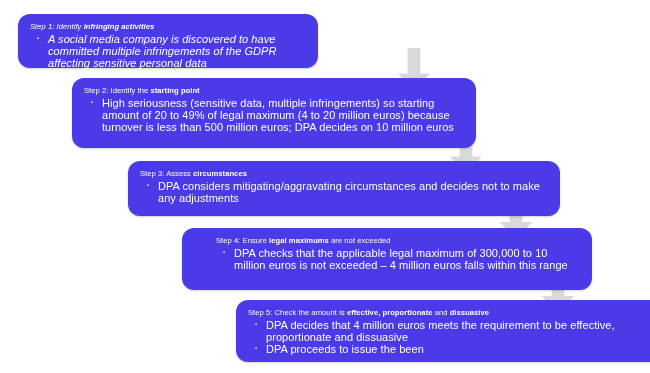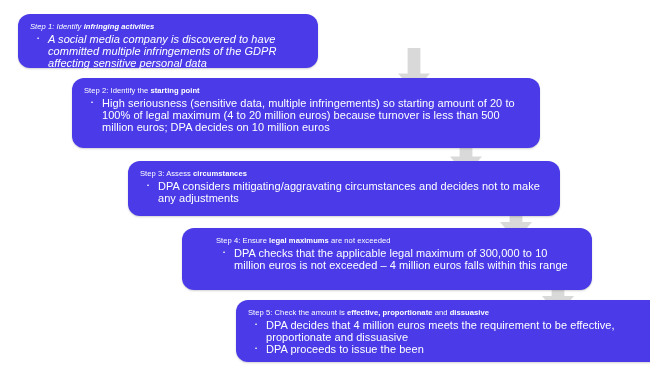--- a/index.html
+++ b/index.html
@@ -69,21 +69,21 @@
   
   .arrow {
     position: absolute;
     background: #d9d9d9;
     z-index: 1;
     clip-path: polygon(30% 0%, 70% 0%, 70% 58%, 100% 58%, 50% 100%, 0% 58%, 30% 58%);
   }
 
   
   #box-1 { left: 18px;  top: 14px;  width: 300px; height: 54px; font-style: italic; }
-  #box-2 { left: 72px;  top: 78px;  width: 468px; height: 70px; }
+  #box-2 { left: 72px;  top: 78px;  width: 404px; height: 70px; }
   #box-3 { left: 128px; top: 161px; width: 432px; height: 55px; }
   #box-4 { left: 182px; top: 228px; width: 410px; height: 62px; padding-left: 34px; }
   #box-5 { left: 236px; top: 300px; width: 452px; height: 62px; }
 
   #arrow-1 { left: 398px; top: 48px;  width: 32px; height: 44px; }
   #arrow-2 { left: 450px; top: 131px; width: 32px; height: 44px; }
   #arrow-3 { left: 500px; top: 196px; width: 32px; height: 45px; }
   #arrow-4 { left: 542px; top: 270px; width: 32px; height: 45px; }
 </style>
 </head>
@@ -103,21 +103,21 @@
     <ul class="bullets">
       <li>A social media company is discovered to have committed multiple infringements of the GDPR affecting sensitive personal data</li>
     </ul>
   </div>
 
   <div class="step-box" id="box-2">
     <div class="step-title">
       <span>Step 2: Identify the </span><b>starting point</b><span></span>
     </div>
     <ul class="bullets">
-      <li>High seriousness (sensitive data, multiple infringements) so starting amount of 20 to 100% of legal maximum (4 to 20 million euros) because turnover is less than 500 million euros; DPA decides on 10 million euros</li>
+      <li>High seriousness (sensitive data, multiple infringements) so starting amount of 20 to 49% of legal maximum (4 to 20 million euros) because turnover is less than 500 million euros; DPA decides on 10 million euros</li>
     </ul>
   </div>
 
   <div class="step-box" id="box-3">
     <div class="step-title">
       <span>Step 3: Assess </span><b>circumstances</b><span></span>
     </div>
     <ul class="bullets">
       <li>DPA considers mitigating/aggravating circumstances and decides not to make any adjustments</li>
     </ul>

